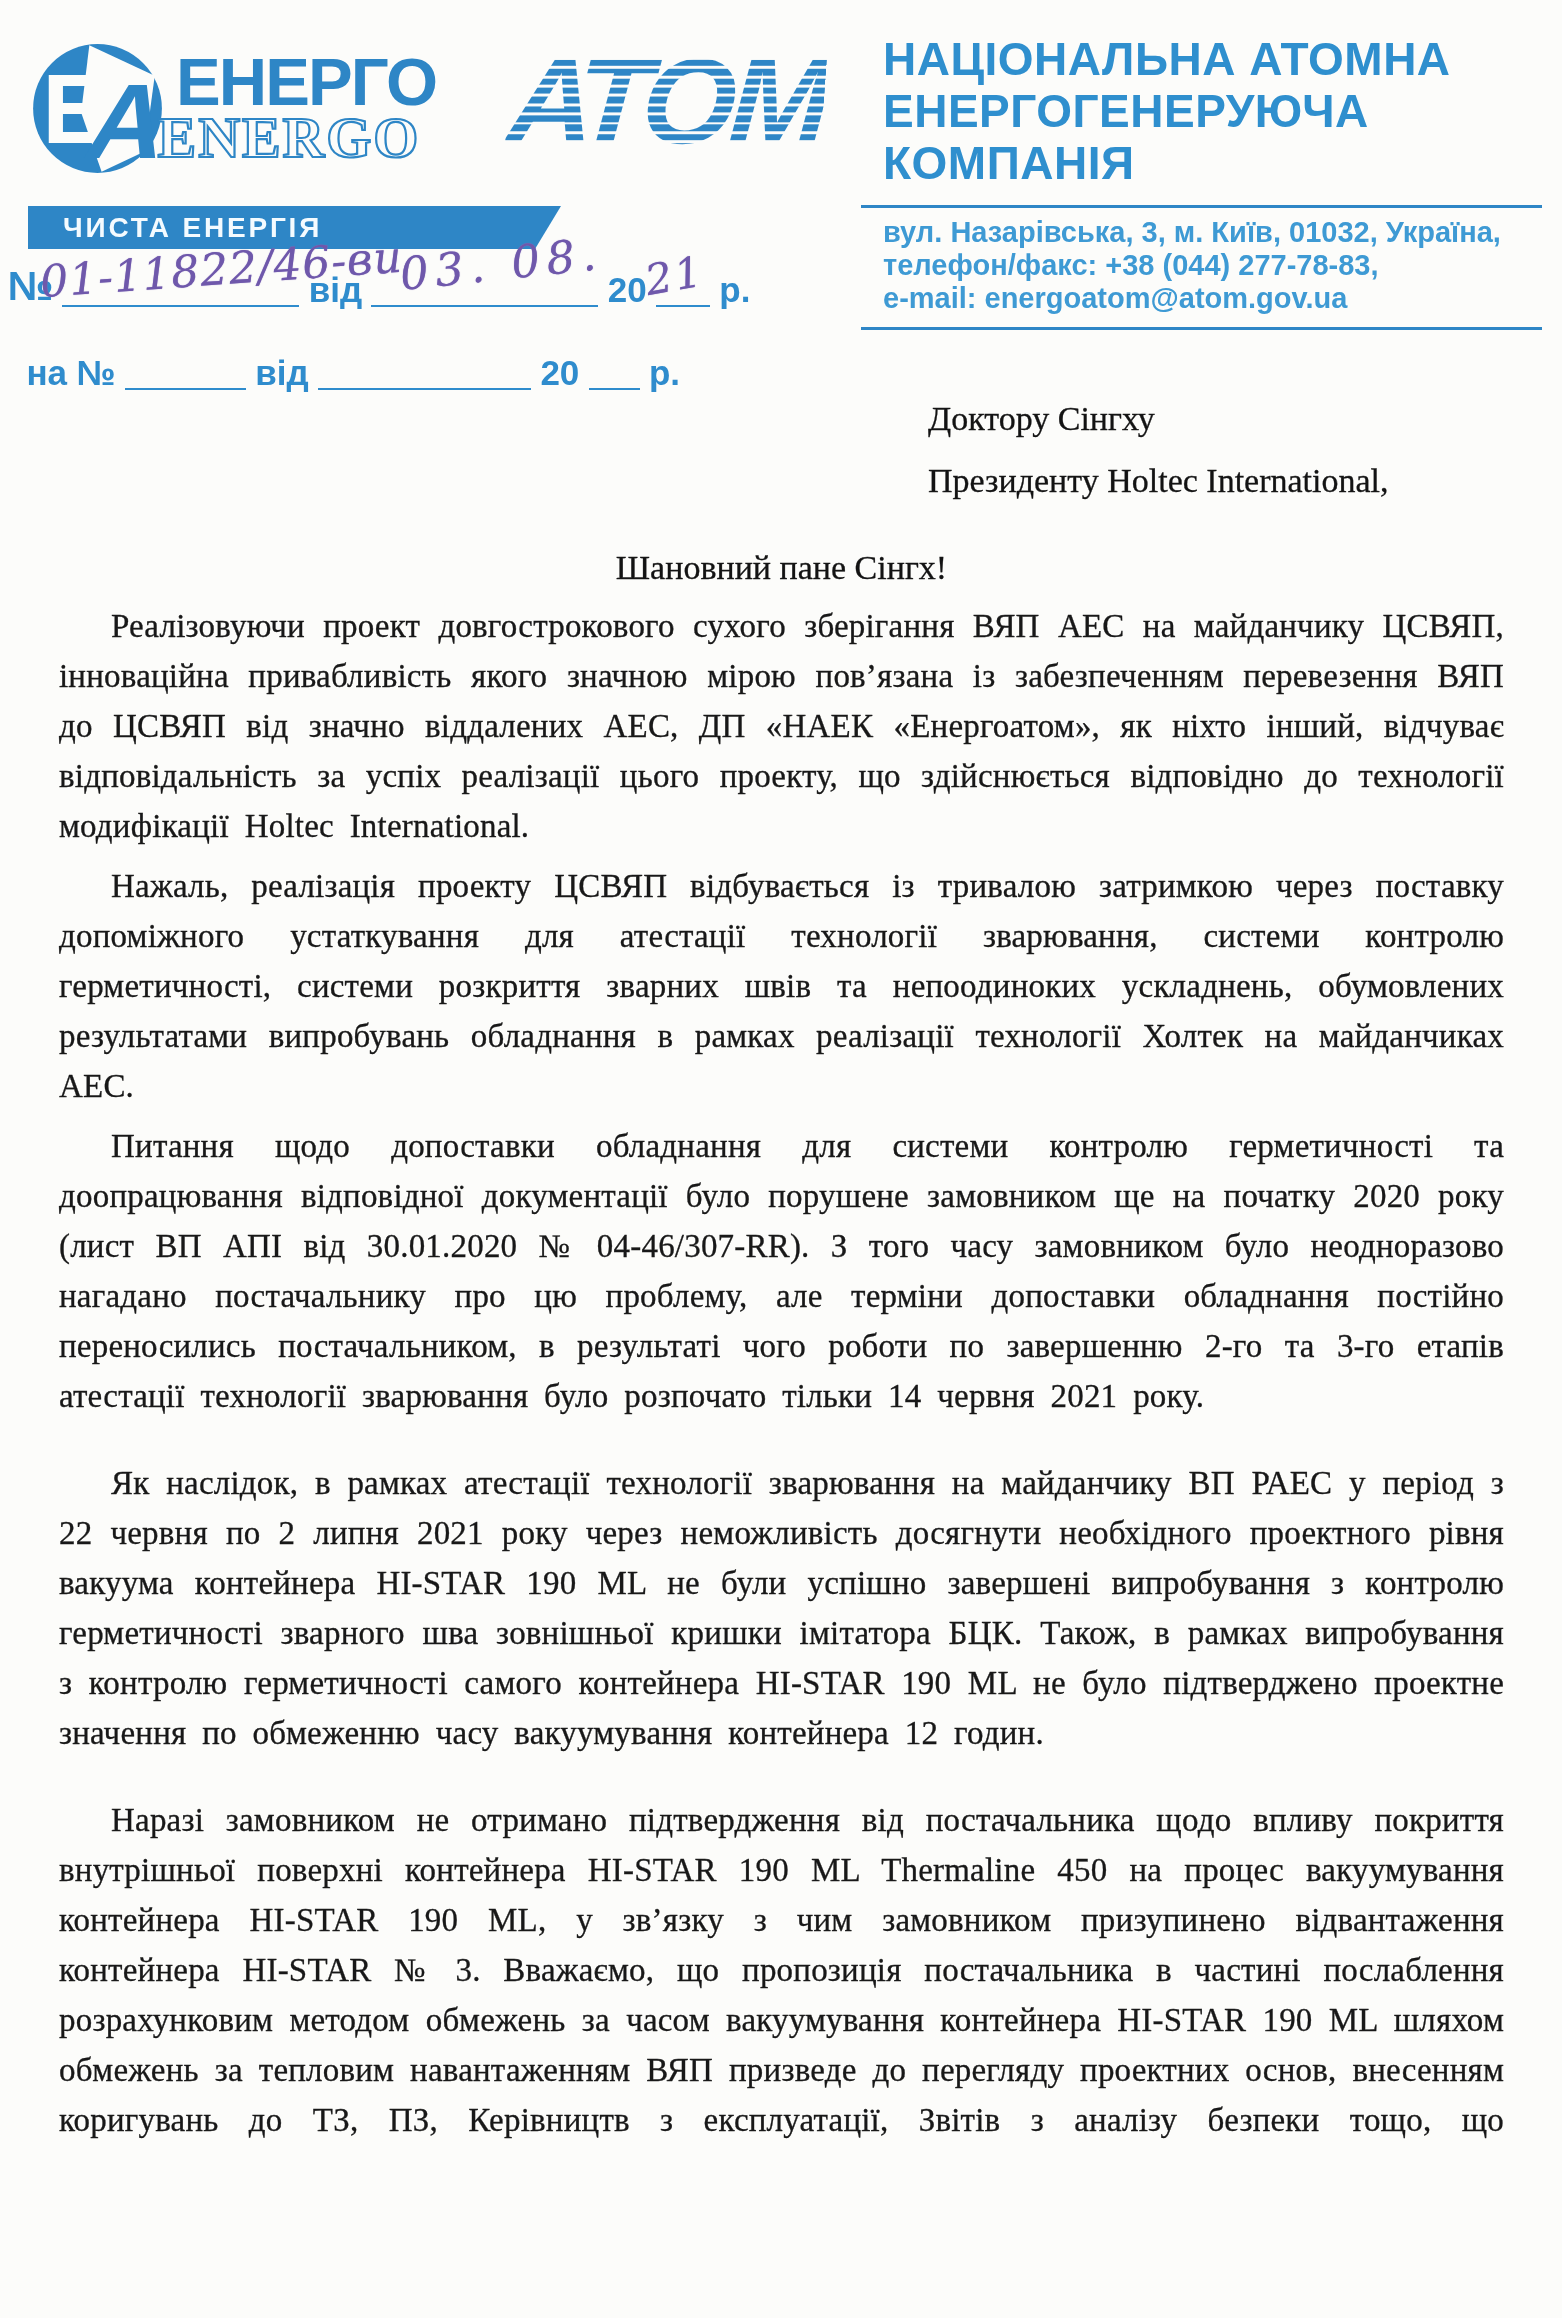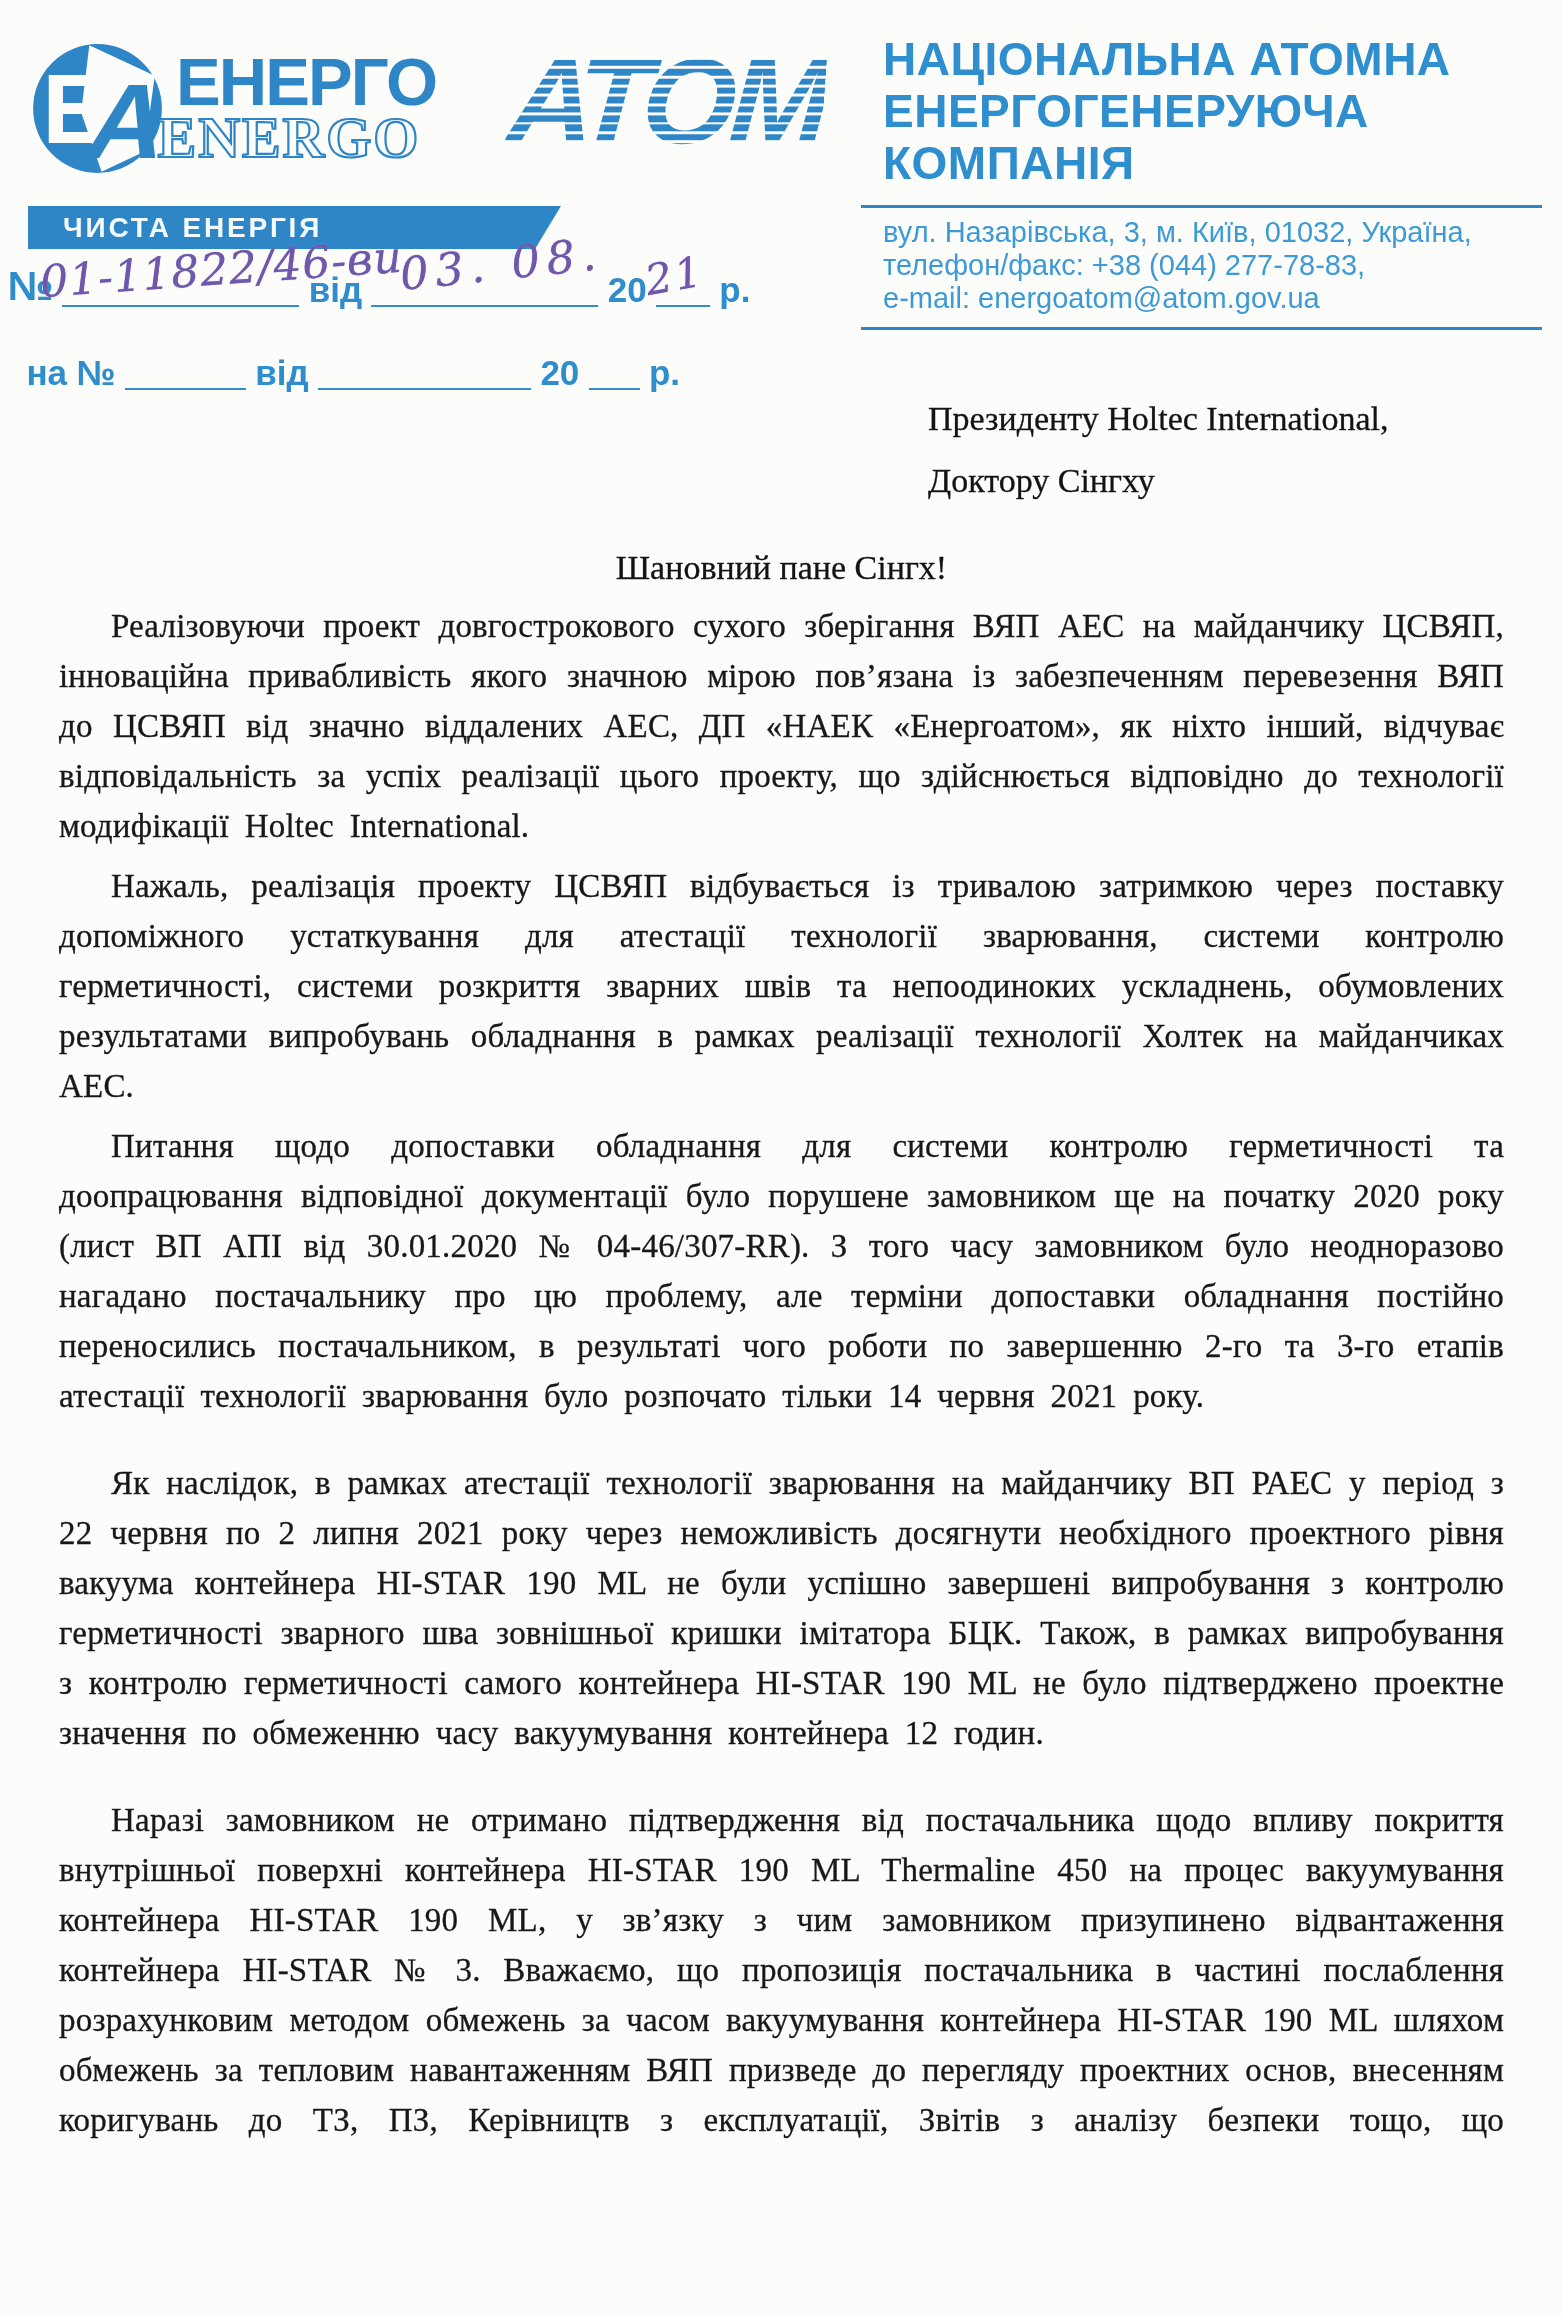--- a/index.html
+++ b/index.html
@@ -48,21 +48,21 @@
     position:absolute;left:883px;top:33px;
     font-family:"Liberation Sans",sans-serif;font-weight:700;font-size:46px;
     line-height:52px;color:#2f8fce;letter-spacing:0.5px;white-space:nowrap;
   }
   .rule{position:absolute;left:861px;width:681px;height:2.8px;background:#2e86c6;}
   .rule-1{top:205px;}
   .rule-2{top:327px;}
   .contacts{
     position:absolute;left:883px;top:216px;
     font-family:"Liberation Sans",sans-serif;font-size:29px;line-height:33px;
-    color:#3e9ad4;white-space:nowrap;
+    color:#3e9ad4;white-space:nowrap;font-weight:bold;
   }
   
   .ref{
     position:absolute;left:7.4px;display:flex;align-items:flex-end;
     font-family:"Liberation Sans",sans-serif;font-weight:700;color:#2f8ccd;
   }
   .ref-out{top:262px;}
   .ref-in{top:345px;margin-left:19px;}
   .lbl{font-size:35px;line-height:1;margin-right:9.3px;white-space:nowrap;}
   .lbl-no{font-size:41px;}
@@ -157,22 +157,22 @@
     <span class="lbl">на №</span>
     <span class="uline u-num2"></span>
     <span class="lbl">від</span>
     <span class="uline u-date2"></span>
     <span class="lbl">20</span>
     <span class="uline u-yr2"></span>
     <span class="lbl">р.</span>
   </div>
 
   <div class="recipient scan-text">
+    <div>Доктору Сінгху</div>
     <div>Президенту Holtec International,</div>
-    <div>Доктору Сінгху</div>
   </div>
 
   <div class="salutation scan-text">Шановний пане Сінгх!</div>
 
   <main class="body-text">
     <p class="scan-text">Реалізовуючи проект довгострокового сухого зберігання ВЯП АЕС на майданчику ЦСВЯП, інноваційна привабливість якого значною мірою пов’язана із забезпеченням перевезення ВЯП до ЦСВЯП від значно віддалених АЕС, ДП «НАЕК «Енергоатом», як ніхто інший, відчуває відповідальність за успіх реалізації цього проекту, що здійснюється відповідно до технології модифікації Holtec International.</p>
     <p class="scan-text">Нажаль, реалізація проекту ЦСВЯП відбувається із тривалою затримкою через поставку допоміжного устаткування для атестації технології зварювання, системи контролю герметичності, системи розкриття зварних швів та непоодиноких ускладнень, обумовлених результатами випробувань обладнання в рамках реалізації технології Холтек на майданчиках АЕС.</p>
     <p class="scan-text">Питання щодо допоставки обладнання для системи контролю герметичності та доопрацювання відповідної документації було порушене замовником ще на початку 2020 року (лист ВП АПІ від 30.01.2020 № 04-46/307-RR). З того часу замовником було неодноразово нагадано постачальнику про цю проблему, але терміни допоставки обладнання постійно переносились постачальником, в результаті чого роботи по завершенню 2-го та 3-го етапів атестації технології зварювання було розпочато тільки 14 червня 2021 року.</p>
     <p class="scan-text sp-lg">Як наслідок,  в рамках атестації технології зварювання на майданчику ВП РАЕС у період з 22 червня по 2 липня 2021 року через неможливість досягнути необхідного проектного рівня вакуума контейнера HI-STAR 190 ML не були успішно завершені випробування з контролю герметичності зварного шва зовнішньої кришки імітатора БЦК. Також, в рамках випробування з контролю герметичності самого контейнера HI-STAR 190 ML не було підтверджено проектне значення по обмеженню часу вакуумування контейнера 12 годин.</p>
     <p class="scan-text sp-lg cont">Наразі замовником не отримано підтвердження від постачальника щодо впливу покриття внутрішньої поверхні контейнера HI-STAR 190 ML Thermaline 450 на процес вакуумування контейнера HI-STAR 190 ML, у зв’язку з чим замовником призупинено відвантаження контейнера HI-STAR № 3.  Вважаємо, що пропозиція постачальника в частині послаблення розрахунковим методом обмежень за часом вакуумування контейнера HI-STAR 190 ML шляхом обмежень за тепловим навантаженням ВЯП призведе до перегляду проектних основ, внесенням коригувань до ТЗ, ПЗ, Керівництв з експлуатації, Звітів з аналізу безпеки тощо, що</p>

